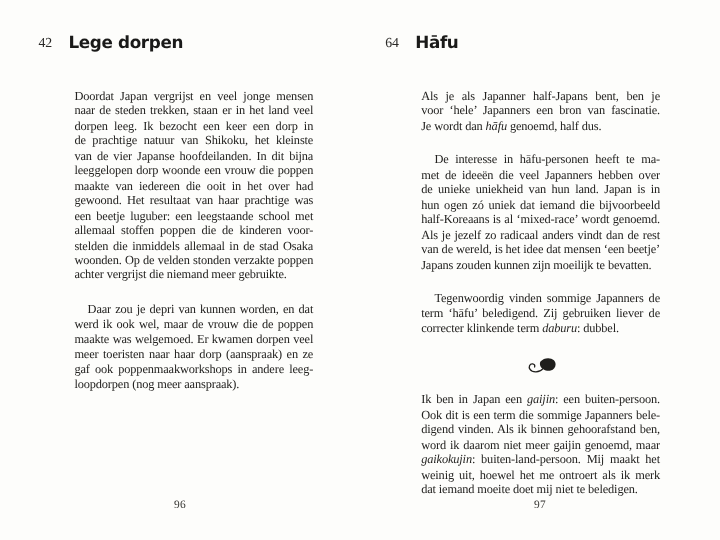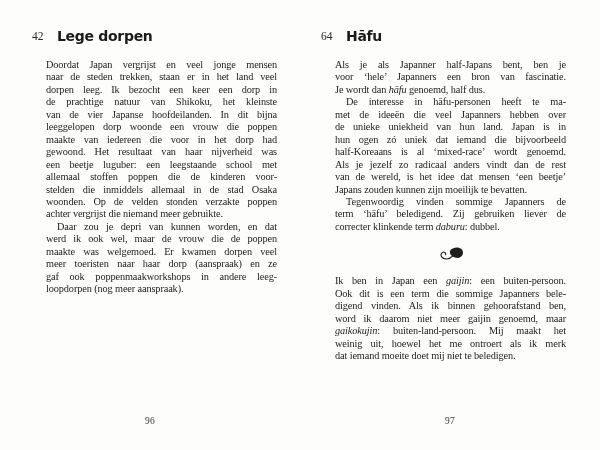--- a/index.html
+++ b/index.html
@@ -24,21 +24,21 @@
     display: inline-block; margin-left: 11px;
     font-family: "DejaVu Sans", sans-serif;
     font-weight: 700; font-size: 14px; letter-spacing: -0.3px;
     color: #1a1a19;
   }
 
   .body {
     position: absolute; top: 59px; left: 0; width: 231px;
     font-size: 10.3px; line-height: 12.45px; letter-spacing: -0.12px;
   }
-  .para { margin: 0; }
+  .para { margin: 16px; }
   .line { text-align: justify; text-align-last: justify; }
   .line.last { text-align-last: left; }
   .para.indent .line:first-child { text-indent: 11px; }
   .line i { font-style: italic; }
 
   .ornament {
     height: 15px; margin: 13px 0 14px 0;
     display: flex; justify-content: center; align-items: center;
   }
   .ornament svg { display: block; }
@@ -60,22 +60,22 @@
       <span class="chnum">42</span><span class="chtitle">Lege dorpen</span>
     </div>
     <div class="body">
         <div class="para">
           <div class="line">Doordat Japan vergrijst en veel jonge mensen</div>
           <div class="line">naar de steden trekken, staan er in het land veel</div>
           <div class="line">dorpen leeg. Ik bezocht een keer een dorp in</div>
           <div class="line">de prachtige natuur van Shikoku, het kleinste</div>
           <div class="line">van de vier Japanse hoofdeilanden. In dit bijna</div>
           <div class="line">leeggelopen dorp woonde een vrouw die poppen</div>
-          <div class="line">maakte van iedereen die voor in het dorp had</div>
-          <div class="line">gewoond. Het resultaat van haar nijverheid was</div>
+          <div class="line">maakte van iedereen die ooit in het over had</div>
+          <div class="line">gewoond. Het resultaat van haar prachtige was</div>
           <div class="line">een beetje luguber: een leegstaande school met</div>
           <div class="line">allemaal stoffen poppen die de kinderen voor-</div>
           <div class="line">stelden die inmiddels allemaal in de stad Osaka</div>
           <div class="line">woonden. Op de velden stonden verzakte poppen</div>
           <div class="line last">achter vergrijst die niemand meer gebruikte.</div>
         </div>
         <div class="para indent">
           <div class="line">Daar zou je depri van kunnen worden, en dat</div>
           <div class="line">werd ik ook wel, maar de vrouw die de poppen</div>
           <div class="line">maakte was welgemoed. Er kwamen dorpen veel</div>

